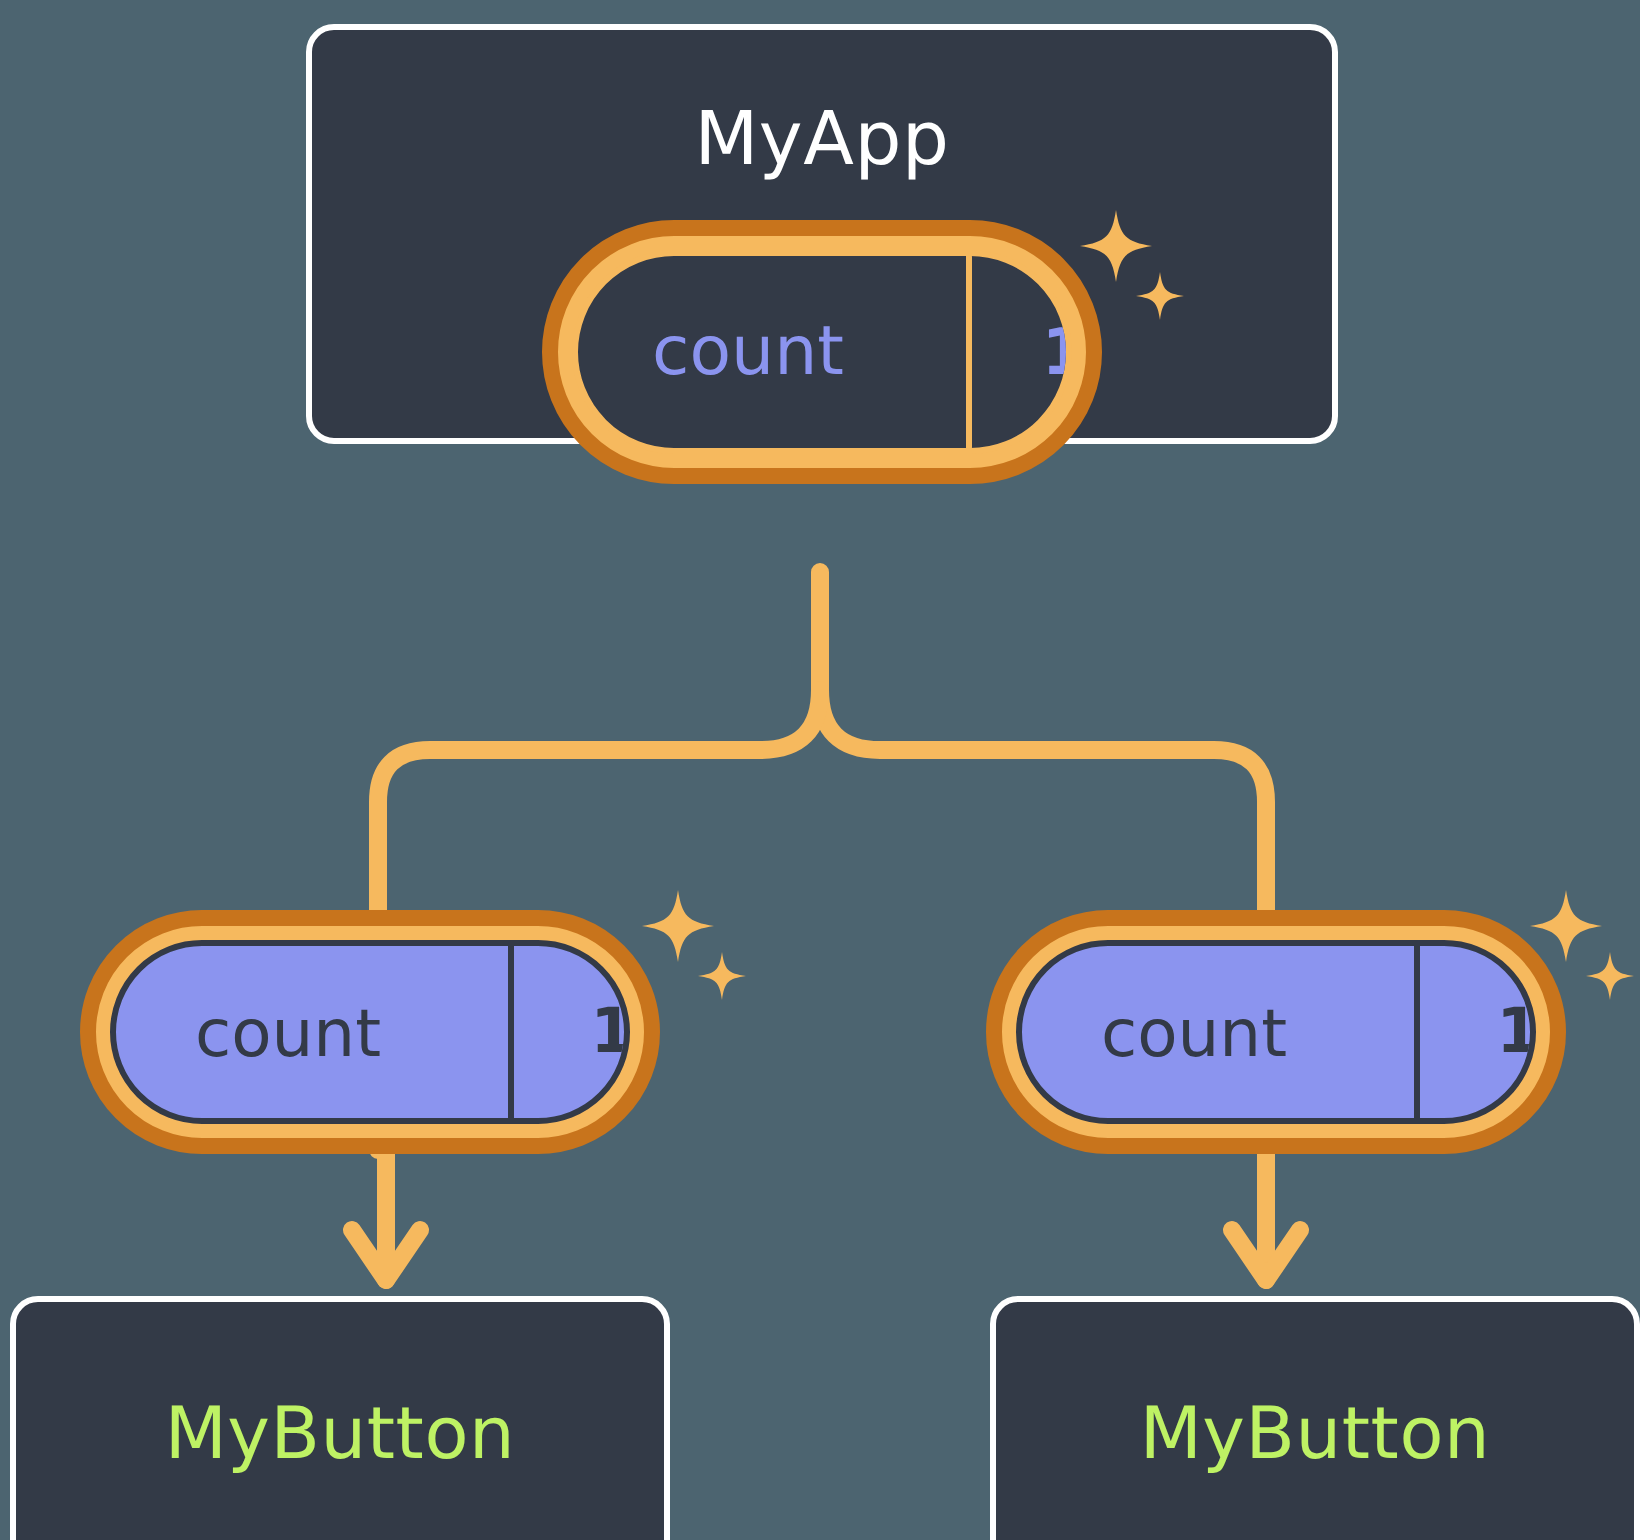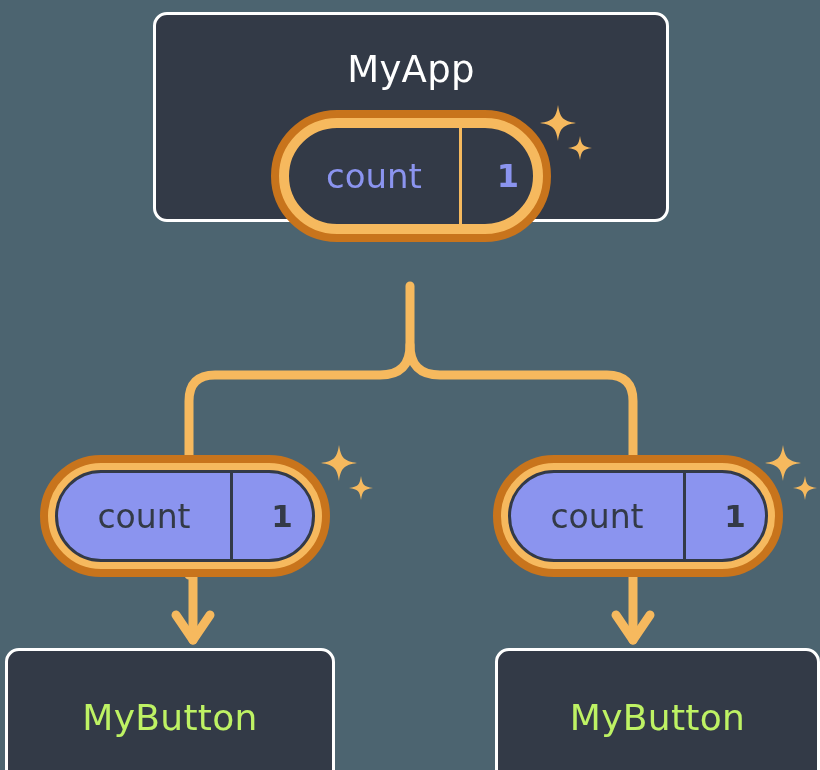--- a/index.html
+++ b/index.html
@@ -100,20 +100,21 @@
     border: 8px solid #c8741c;
     background: #f6b95e;
   }
   .pill-inner {
     flex: 1;
     display: flex;
     align-items: stretch;
     border-radius: 999px;
     margin: 7px;
     overflow: hidden;
+    gap: 24px;
   }
   .pill-cell {
     display: flex;
     align-items: center;
     justify-content: center;
     line-height: 1;
   }
   .pill-key {
     flex: 0 0 auto;
   }

